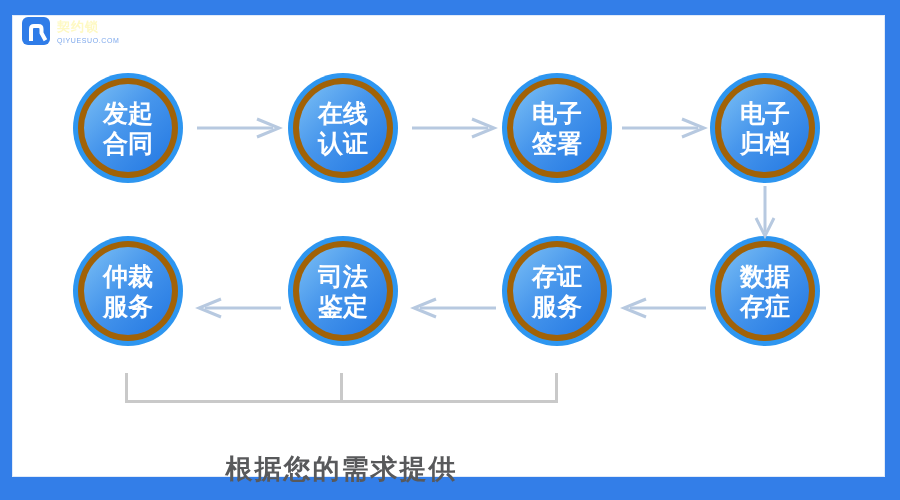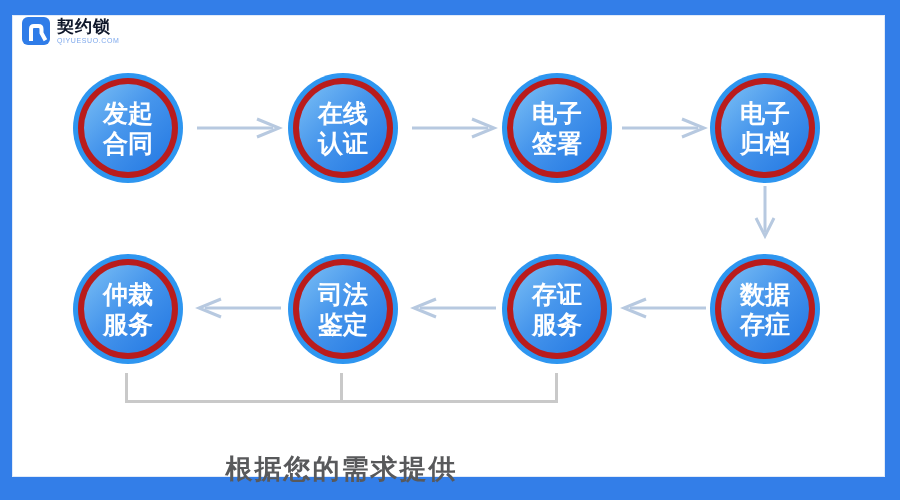--- a/index.html
+++ b/index.html
@@ -8,38 +8,38 @@
     background:#337ee8;
     font-family:"Liberation Sans","DejaVu Sans",sans-serif;
   }
   .panel{
     position:absolute;left:12px;top:15px;width:873px;height:462px;
     background:#ffffff;border:1px solid #e0eaf9;box-sizing:border-box;
   }
   
   .logo{position:absolute;left:22px;top:17px;display:flex;align-items:flex-start;gap:7px;}
   .logo-text{display:flex;flex-direction:column;}
-  .brand-name{font-size:17px;font-weight:bold;color:#0f172a;line-height:19px;letter-spacing:1px;}
+  .brand-name{font-size:13px;font-weight:bold;color:#fef9c3;line-height:19px;letter-spacing:1px;}
   .brand-domain{font-size:7px;color:#7fa9ec;letter-spacing:0.6px;margin-top:1px;}
   
   .node{
     position:absolute;width:110px;height:110px;border-radius:50%;
     background:#2e96f0;display:flex;align-items:center;justify-content:center;
   }
   .node-white{
-    width:100px;height:100px;border-radius:50%;background:#b91c1c;
+    width:100px;height:100px;border-radius:50%;background:#a16207;
     display:flex;align-items:center;justify-content:center;
   }
   .node-core{
     width:88px;height:88px;border-radius:50%;
     background:linear-gradient(135deg,#7cc0f5 0%,#4796ec 45%,#2277e2 100%);
     display:flex;flex-direction:column;align-items:center;justify-content:center;
     color:#ffffff;font-weight:bold;font-size:25px;line-height:30px;text-align:center;
   }
-  .r1{top:73px}.r2{top:254px}
+  .r1{top:73px}.r2{top:236px}
   .c1{left:73px}.c2{left:288px}.c3{left:502px}.c4{left:710px}
   
   .arrow{position:absolute;}
   .arrow svg{display:block;}
   .ah1{left:195px;top:116px}.ah2{left:410px;top:116px}.ah3{left:620px;top:116px}
   .av{left:753px;top:184px}
   .ab1{left:195px;top:296px}.ab2{left:410px;top:296px}.ab3{left:620px;top:296px}
   
   .bracket{
     position:absolute;left:125px;top:373px;width:433px;height:30px;box-sizing:border-box;

